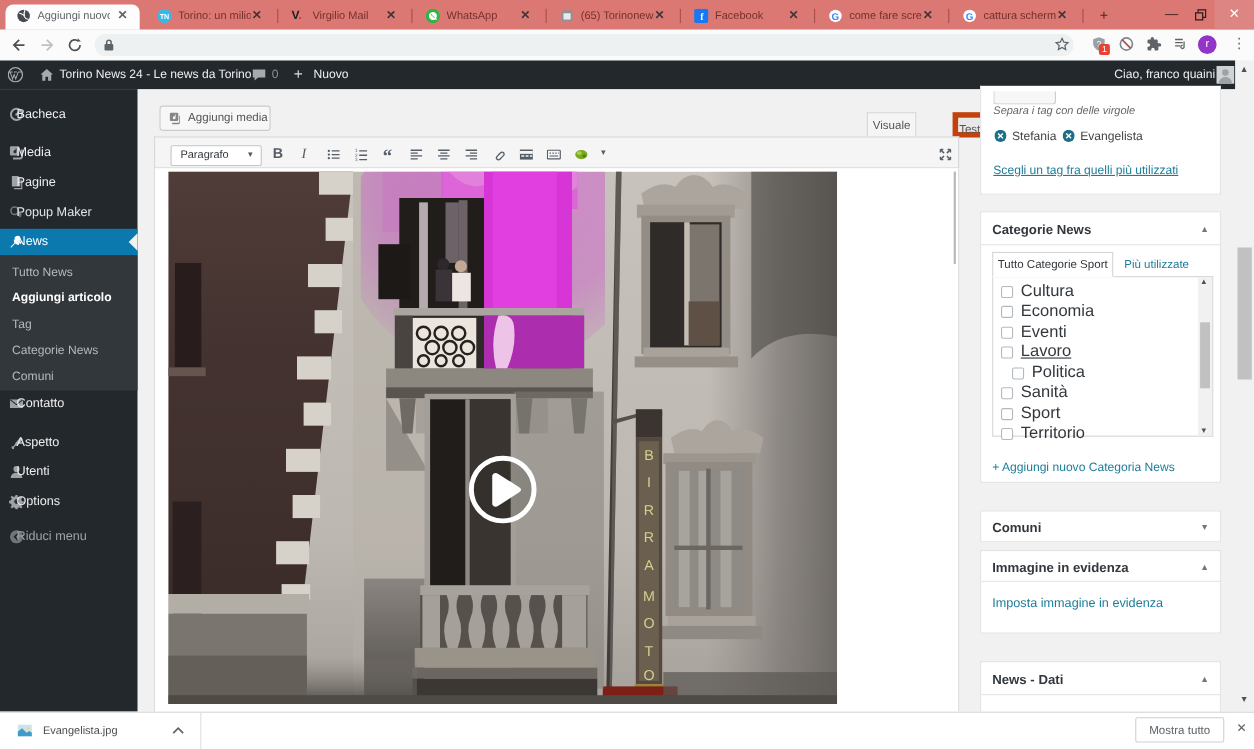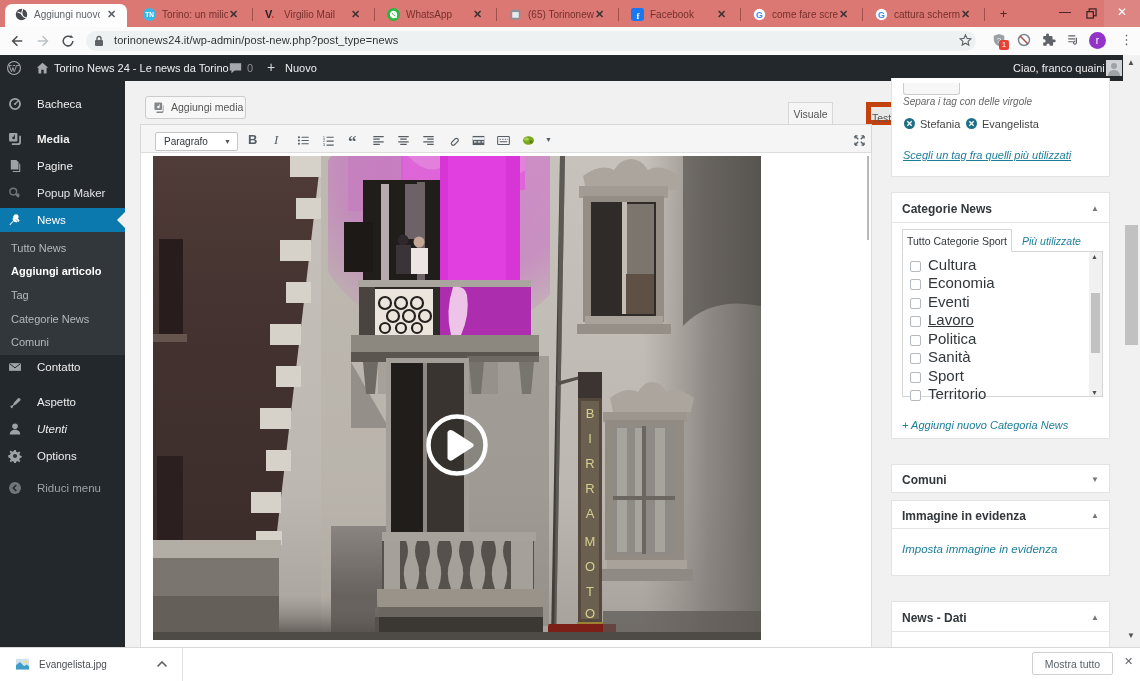--- a/index.html
+++ b/index.html
@@ -24,37 +24,37 @@
 #urltxt { position:absolute; left:114px; top:7px; font-size:11px; color:#313335; letter-spacing:0.1px; }
 
 
 #abar { left:0; top:55px; width:1123px; height:26px; background:#23282d; color:#eee; font-size:11px; }
 #abar .it { position:absolute; top:7px; }
 
 
 #sidebar { left:0; top:81px; width:125px; height:566px; background:#23282d; color:#eee; font-size:11.5px; }
 .mi { position:absolute; left:0; width:125px; height:24px; }
 .mi .ic { position:absolute; left:8px; top:5px; width:14px; height:14px; }
-.mi .lb { position:absolute; left:37px; top:6px; white-space:nowrap;text-align:right; }
+.mi .lb { position:absolute; left:15px; top:6px; white-space:nowrap;text-align:right; }
 .smi { position:absolute; left:11px; font-size:11px; color:#b4b9be; white-space:nowrap; }
 
 
 #medbtn { left:145px; top:96px; width:101px; height:23px; background:#f7f7f7; border:1px solid #ccc; border-radius:3px; font-size:10.5px; color:#555; }
 .swtab { position:absolute; top:102px; height:23px; font-size:10.5px; color:#555; text-align:center; line-height:22px; }
 #toolbar { left:140px; top:124px; width:732px; height:29px; background:#f5f5f5; border:1px solid #d7d7d7; border-bottom:1px solid #ddd; }
 #parasel { position:absolute; left:14px; top:7px; width:83px; height:19px; background:#fff; border:1px solid #c5c5c5; border-radius:2px; font-size:10px; color:#32373c; line-height:17px; padding-left:8px; }
 .tbi { position:absolute; top:7px; color:#555d66; }
 .tbs { position:absolute; top:9px; width:13px; height:13px; }
 #content-area { left:140px; top:153px; width:732px; height:494px; background:#fff; border-left:1px solid #ddd; border-right:1px solid #ddd; }
 
 
 .panel { position:absolute; left:891px; width:219px; background:#fff; border:1px solid #e3e3e3; }
 .phead { position:absolute; left:10px; font-size:12px; font-weight:bold; color:#32373c; }
 .parrow { position:absolute; right:10px; color:#72777c; font-size:8px; }
-a.tlink { color:#1d7d99; text-decoration:underline;font-style:italic; }
+a.tlink { color:#1d7d99; text-decoration:underline; }
 .cat { position:absolute; left:18px; font-size:15px; color:#32373c; }
 .cb { display:inline-block; width:11px; height:11px; border:1px solid #b4b9be; border-radius:2px; background:#fff; margin-right:7px; vertical-align:-2px; }
 
 
 #dlbar { left:0; top:647px; width:1140px; height:48px; background:#fff; border-top:1px solid #d8d8d8; }
 
 
 #sbar { left:1123px; top:55px; width:17px; height:592px; background:#f1f1f1; }
 #sthumb { position:absolute; left:2px; top:170px; width:13px; height:120px; background:#c1c1c1; }
 </style>
@@ -151,21 +151,20 @@
     </svg>
   <svg style="position:absolute;left:61px;top:7px;" width="14" height="14" viewBox="0 0 16 16">
       <path d="M13.5 8 a5.5 5.5 0 1 1 -1.8 -4.05" stroke="#4e5256" stroke-width="1.8" fill="none"></path>
       <path d="M11 0.8 v3.4 h3.4z" fill="#4e5256"></path>
     </svg>
   <div id="omni"></div>
   <svg style="position:absolute;left:94px;top:8px;" width="10" height="12" viewBox="0 0 10 12">
       <rect x="1" y="5" width="8" height="6" rx="1" fill="#5f6368"></rect>
       <path d="M3 5 V3.5 a2 2 0 0 1 4 0 V5" stroke="#5f6368" stroke-width="1.4" fill="none"></path>
     </svg>
-  <span id="urltxt">torinonews24.it/wp-admin/post-new.php?post_type=news</span>
   <svg style="position:absolute;left:958px;top:6px;" width="15" height="15" viewBox="0 0 24 24">
       <path d="M12 3 l2.6 5.6 6 .7 -4.5 4.1 1.2 5.9 -5.3 -3 -5.3 3 1.2 -5.9 -4.5 -4.1 6 -.7z" fill="none" stroke="#5f6368" stroke-width="1.8"></path>
     </svg>
   <svg style="position:absolute;left:992px;top:6px;" width="14" height="14" viewBox="0 0 16 16">
       <path d="M8 1 l6 2 v4 c0 4 -3 7 -6 8 c-3 -1 -6 -4 -6 -8 V3z" fill="#9aa0a6"></path>
       <text x="8" y="11" font-size="9" fill="#fff" text-anchor="middle">?</text>
     </svg>
   <div style="position:absolute;left:999px;top:13px;width:10px;height:10px;background:#e94235;border-radius:2px;font-size:8px;color:#fff;text-align:center;line-height:10px;">1</div>
   <svg style="position:absolute;left:1017px;top:6px;" width="14" height="14" viewBox="0 0 16 16">
       <circle cx="8" cy="8" r="6.3" fill="none" stroke="#7e8692" stroke-width="1.7"></circle>
@@ -213,21 +212,21 @@
   <div style="position:absolute;left:117px;top:131px;width:0;height:0;border-top:8px solid transparent;border-bottom:8px solid transparent;border-right:8px solid #f1f1f1;"></div>
 
   <div class="mi" style="top:11px;">
     <svg class="ic" viewBox="0 0 20 20">
         <circle cx="10" cy="10" r="7.2" fill="none" stroke="#9ea3a8" stroke-width="2.6"></circle>
         <path d="M10 10 L14 6" stroke="#9ea3a8" stroke-width="2"></path>
         <circle cx="10" cy="10" r="1.6" fill="#9ea3a8"></circle>
       </svg>
     <span class="lb">Bacheca</span>
   </div>
-  <div class="mi" style="top:46px;font-weight:bold;">
+  <div class="mi" style="top:46px;">
     <svg class="ic" viewBox="0 0 20 20">
         <rect x="1.5" y="1.5" width="12" height="12" rx="1.5" fill="#9ea3a8"></rect>
         <path d="M16 5.5 v8.5 a2 2 0 0 1 -2 2 H5.5 v 2.5 h9 a4 4 0 0 0 4 -4 V5.5z" fill="#9ea3a8"></path>
         <path d="M10 3.8 v4.6 a2 2 0 1 1 -1.2 -1.85 V3.8z" fill="#2c3136"></path>
       </svg>
     <span class="lb">Media</span>
   </div>
   <div class="mi" style="top:73px;">
     <svg class="ic" viewBox="0 0 20 20">
         <path d="M4 1.5 h8 l3 3 V15 H4z" fill="#9ea3a8"></path>
@@ -264,21 +263,21 @@
         <path d="M2 5 l8 6.2 L18 5" fill="none" stroke="#23282d" stroke-width="1.4"></path>
       </svg>
     <span class="lb">Contatto</span>
   </div>
   <div class="mi" style="top:309px;">
     <svg class="ic" viewBox="0 0 20 20">
         <path d="M3.5 15.5 c3.5 0 4.5 -2.5 5 -4.5 L14 5 a2.2 2.2 0 0 1 3.2 3.2 L11 14 c-2.2 .5 -4.5 1.5 -4.5 5 -2.5 0 -3 -1.5 -3 -3.5z" fill="#9ea3a8"></path>
       </svg>
     <span class="lb">Aspetto</span>
   </div>
-  <div class="mi" style="top:336px;font-style:italic;">
+  <div class="mi" style="top:336px;">
     <svg class="ic" viewBox="0 0 20 20">
         <circle cx="10" cy="6.2" r="4" fill="#9ea3a8"></circle>
         <path d="M2.5 18 c0 -5 3.5 -7 7.5 -7 s7.5 2 7.5 7z" fill="#9ea3a8"></path>
       </svg>
     <span class="lb">Utenti</span>
   </div>
   <div class="mi" style="top:363px;">
     <svg class="ic" viewBox="0 0 20 20">
         <path d="M8.8 1.5 h2.4 l.5 2.5 2.3 1 2 -1.6 1.7 1.7 -1.6 2 1 2.3 2.5 .5 v2.4 l-2.5 .5 -1 2.3 1.6 2 -1.7 1.7 -2 -1.6 -2.3 1 -.5 2.5 H8.8 l-.5 -2.5 -2.3 -1 -2 1.6 -1.7 -1.7 1.6 -2 -1 -2.3 -2.5 -.5 V8.8 l2.5 -.5 1 -2.3 -1.6 -2 1.7 -1.7 2 1.6 2.3 -1z" fill="#9ea3a8"></path>
         <circle cx="10" cy="10" r="3" fill="#2c3136"></circle>
@@ -572,21 +571,21 @@
   <div class="phead" style="top:9px;">Categorie News</div>
   <div class="parrow" style="top:11px;">▲</div>
   <div style="position:absolute;left:0;top:29px;width:217px;height:1px;background:#e5e5e5;"></div>
   <div style="position:absolute;left:10px;top:36px;width:110px;height:23px;background:#fff;border:1px solid #d5d5d5;border-bottom:1px solid #fff;z-index:2;font-size:10.5px;color:#32373c;text-align:center;line-height:22px;">Tutto Categorie Sport</div>
   <a class="tlink" style="position:absolute;left:130px;top:42px;font-size:10.5px;text-decoration:none;">Più utilizzate</a>
   <div style="position:absolute;left:10px;top:58px;width:201px;height:146px;background:#fff;border:1px solid #d5d5d5;"></div>
   <div class="cat" style="top:63px;"><span class="cb"></span>Cultura</div>
   <div class="cat" style="top:81px;"><span class="cb"></span>Economia</div>
   <div class="cat" style="top:100px;"><span class="cb"></span>Eventi</div>
   <div class="cat" style="top:118px;text-decoration:underline;"><span class="cb"></span>Lavoro</div>
-  <div class="cat" style="top:137px;"><span class="cb"></span>Politica</div>
+  <div class="cat" style="top:137px;margin-left:10px;"><span class="cb"></span>Politica</div>
   <div class="cat" style="top:155px;"><span class="cb"></span>Sanità</div>
   <div class="cat" style="top:174px;"><span class="cb"></span>Sport</div>
   <div class="cat" style="top:192px;"><span class="cb"></span>Territorio</div>
 
   <div style="position:absolute;left:197px;top:59px;width:13px;height:144px;background:#f1f1f1;"></div>
   <div style="position:absolute;left:199px;top:60px;color:#505050;font-size:7px;">▲</div>
   <div style="position:absolute;left:199px;top:196px;color:#505050;font-size:7px;">▼</div>
   <div style="position:absolute;left:199px;top:100px;width:9px;height:60px;background:#c1c1c1;"></div>
   <a class="tlink" style="position:absolute;left:10px;top:226px;font-size:11px;text-decoration:none;">+ Aggiungi nuovo Categoria News</a>
 </div>

